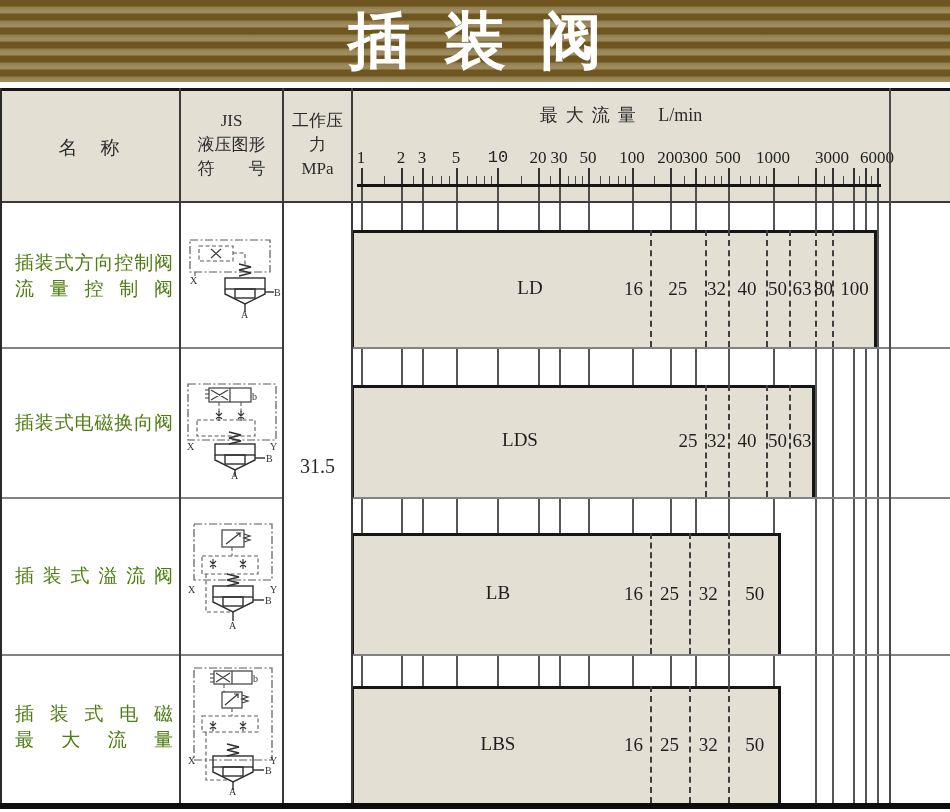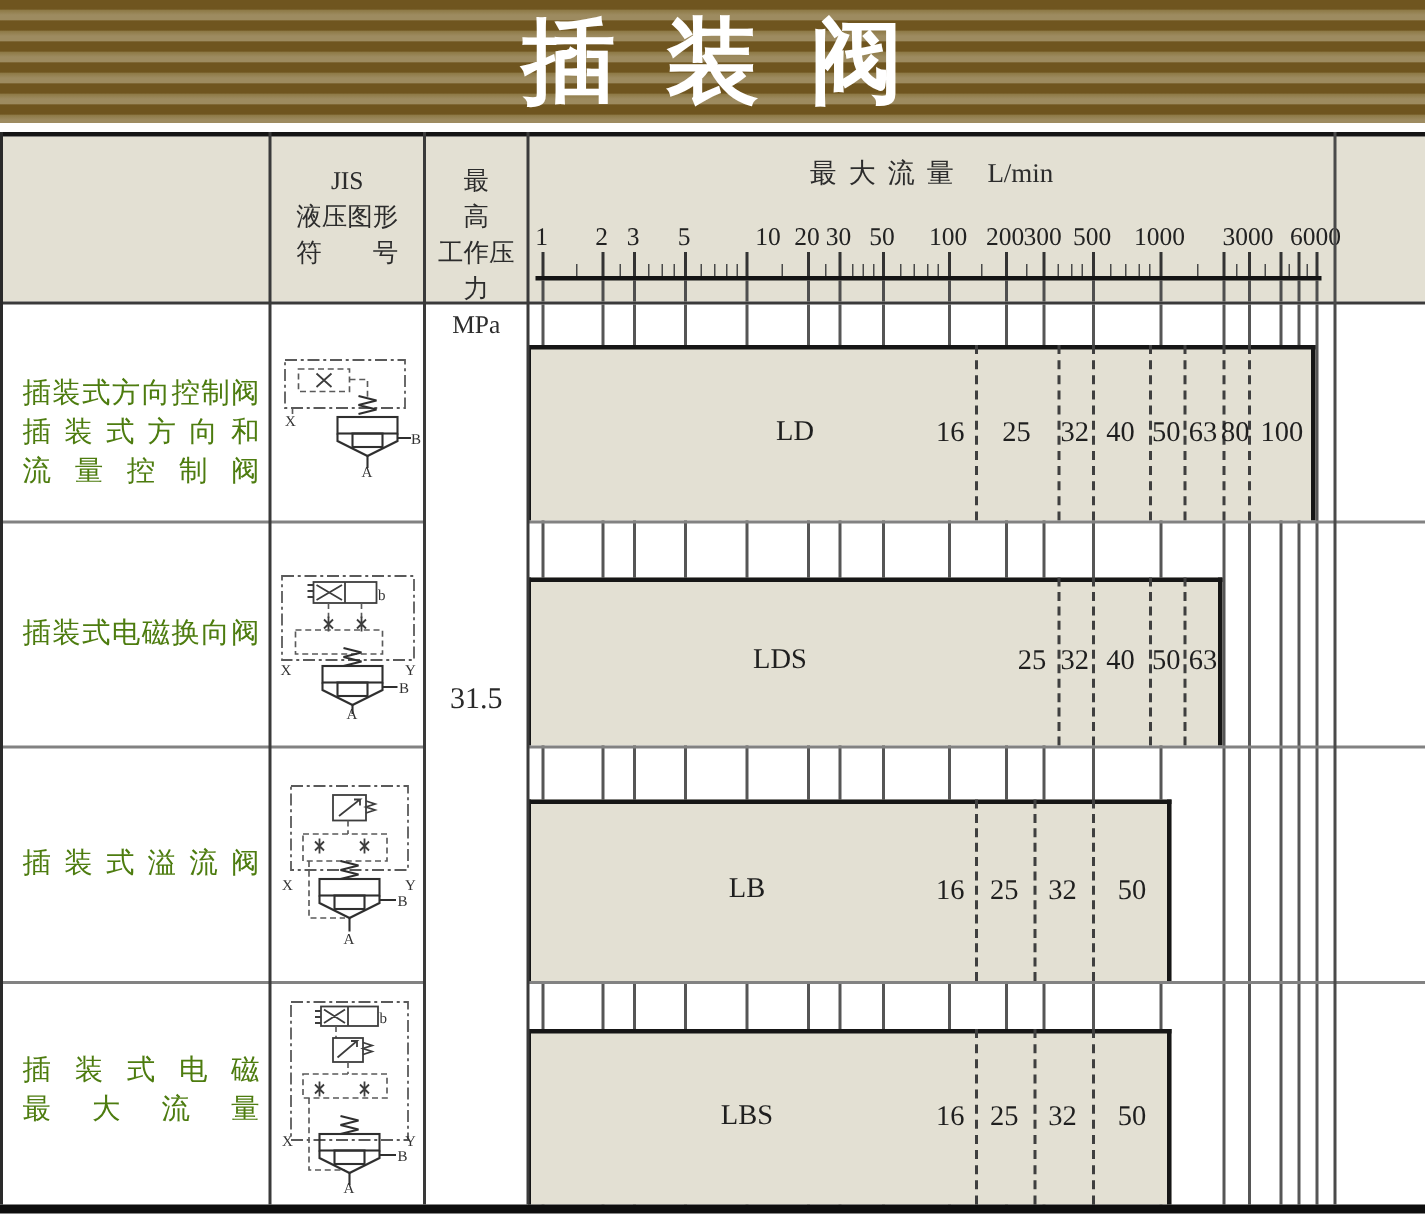--- a/index.html
+++ b/index.html
@@ -49,27 +49,27 @@
 <body>
 
 <div class="page">
 
   <div class="banner">
     <span class="banner-title">插装阀</span>
   </div>
 
   <div class="thead-bg"></div>
 
+  <div class="hcell name-h">名　称</div>
   <div class="hcell jis-h">
     <div>JIS</div>
     <div>液压图形</div>
     <div>符　　号</div>
   </div>
   <div class="hcell mpa-h">
-    <div>最　　高</div>
     <div>工作压力</div>
     <div>MPa</div>
   </div>
   <div class="hcell flow-h">
     <span class="t">最大流量</span>
     <span class="u">L/min</span>
   </div>
 
   <div id="chart-layer">
       <div class="gl" style="left: 361px;"></div>
@@ -155,21 +155,21 @@
       <div class="tick-minor" style="left: 766.16px;"></div>
       <div class="tick-minor" style="left: 797.568px;"></div>
       <div class="tick-minor" style="left: 824.356px;"></div>
       <div class="tick-minor" style="left: 843.253px;"></div>
       <div class="tick-minor" style="left: 859.334px;"></div>
       <div class="tick-minor" style="left: 871.273px;"></div>
       <div class="axis-label" style="left: 361px;">1</div>
       <div class="axis-label" style="left: 401px;">2</div>
       <div class="axis-label" style="left: 422px;">3</div>
       <div class="axis-label" style="left: 456px;">5</div>
-      <div class="axis-label" style="left: 512px;">10</div>
+      <div class="axis-label" style="left: 498px; font-family: Liberation Mono, monospace;">10</div>
       <div class="axis-label" style="left: 538px;">20</div>
       <div class="axis-label" style="left: 559px;">30</div>
       <div class="axis-label" style="left: 588px;">50</div>
       <div class="axis-label" style="left: 632px;">100</div>
       <div class="axis-label" style="left: 670px;">200</div>
       <div class="axis-label" style="left: 695px; text-align: center;">300</div>
       <div class="axis-label" style="left: 728px;">500</div>
       <div class="axis-label" style="left: 773px;">1000</div>
       <div class="axis-label" style="left: 832px;">3000</div>
       <div class="axis-label" style="left: 877px;">6000</div>
@@ -219,21 +219,20 @@
       <div class="bar-size" style="left: 669.475px; top: 733.5px;">25</div>
       <div class="bar-dash" style="left: 728px; top: 686px; height: 117px;"></div>
       <div class="bar-size" style="left: 708.252px; top: 733.5px;">32</div>
       <div class="bar-size" style="left: 754.734px; top: 733.5px;">50</div>
     </div>
 
   <div class="pressure-cell">31.5</div>
 
   <div class="name-cell" style="top:250px">
     <div class="jl">插装式方向控制阀</div>
-    <div class="jl">插装式方向和</div>
     <div class="jl">流量控制阀</div>
   </div>
 
   <div class="name-cell" style="top:410px">
     <div class="jl">插装式电磁换向阀</div>
   </div>
 
   <div class="name-cell" style="top:563px">
     <div class="jl">插装式溢流阀</div>
   </div>

